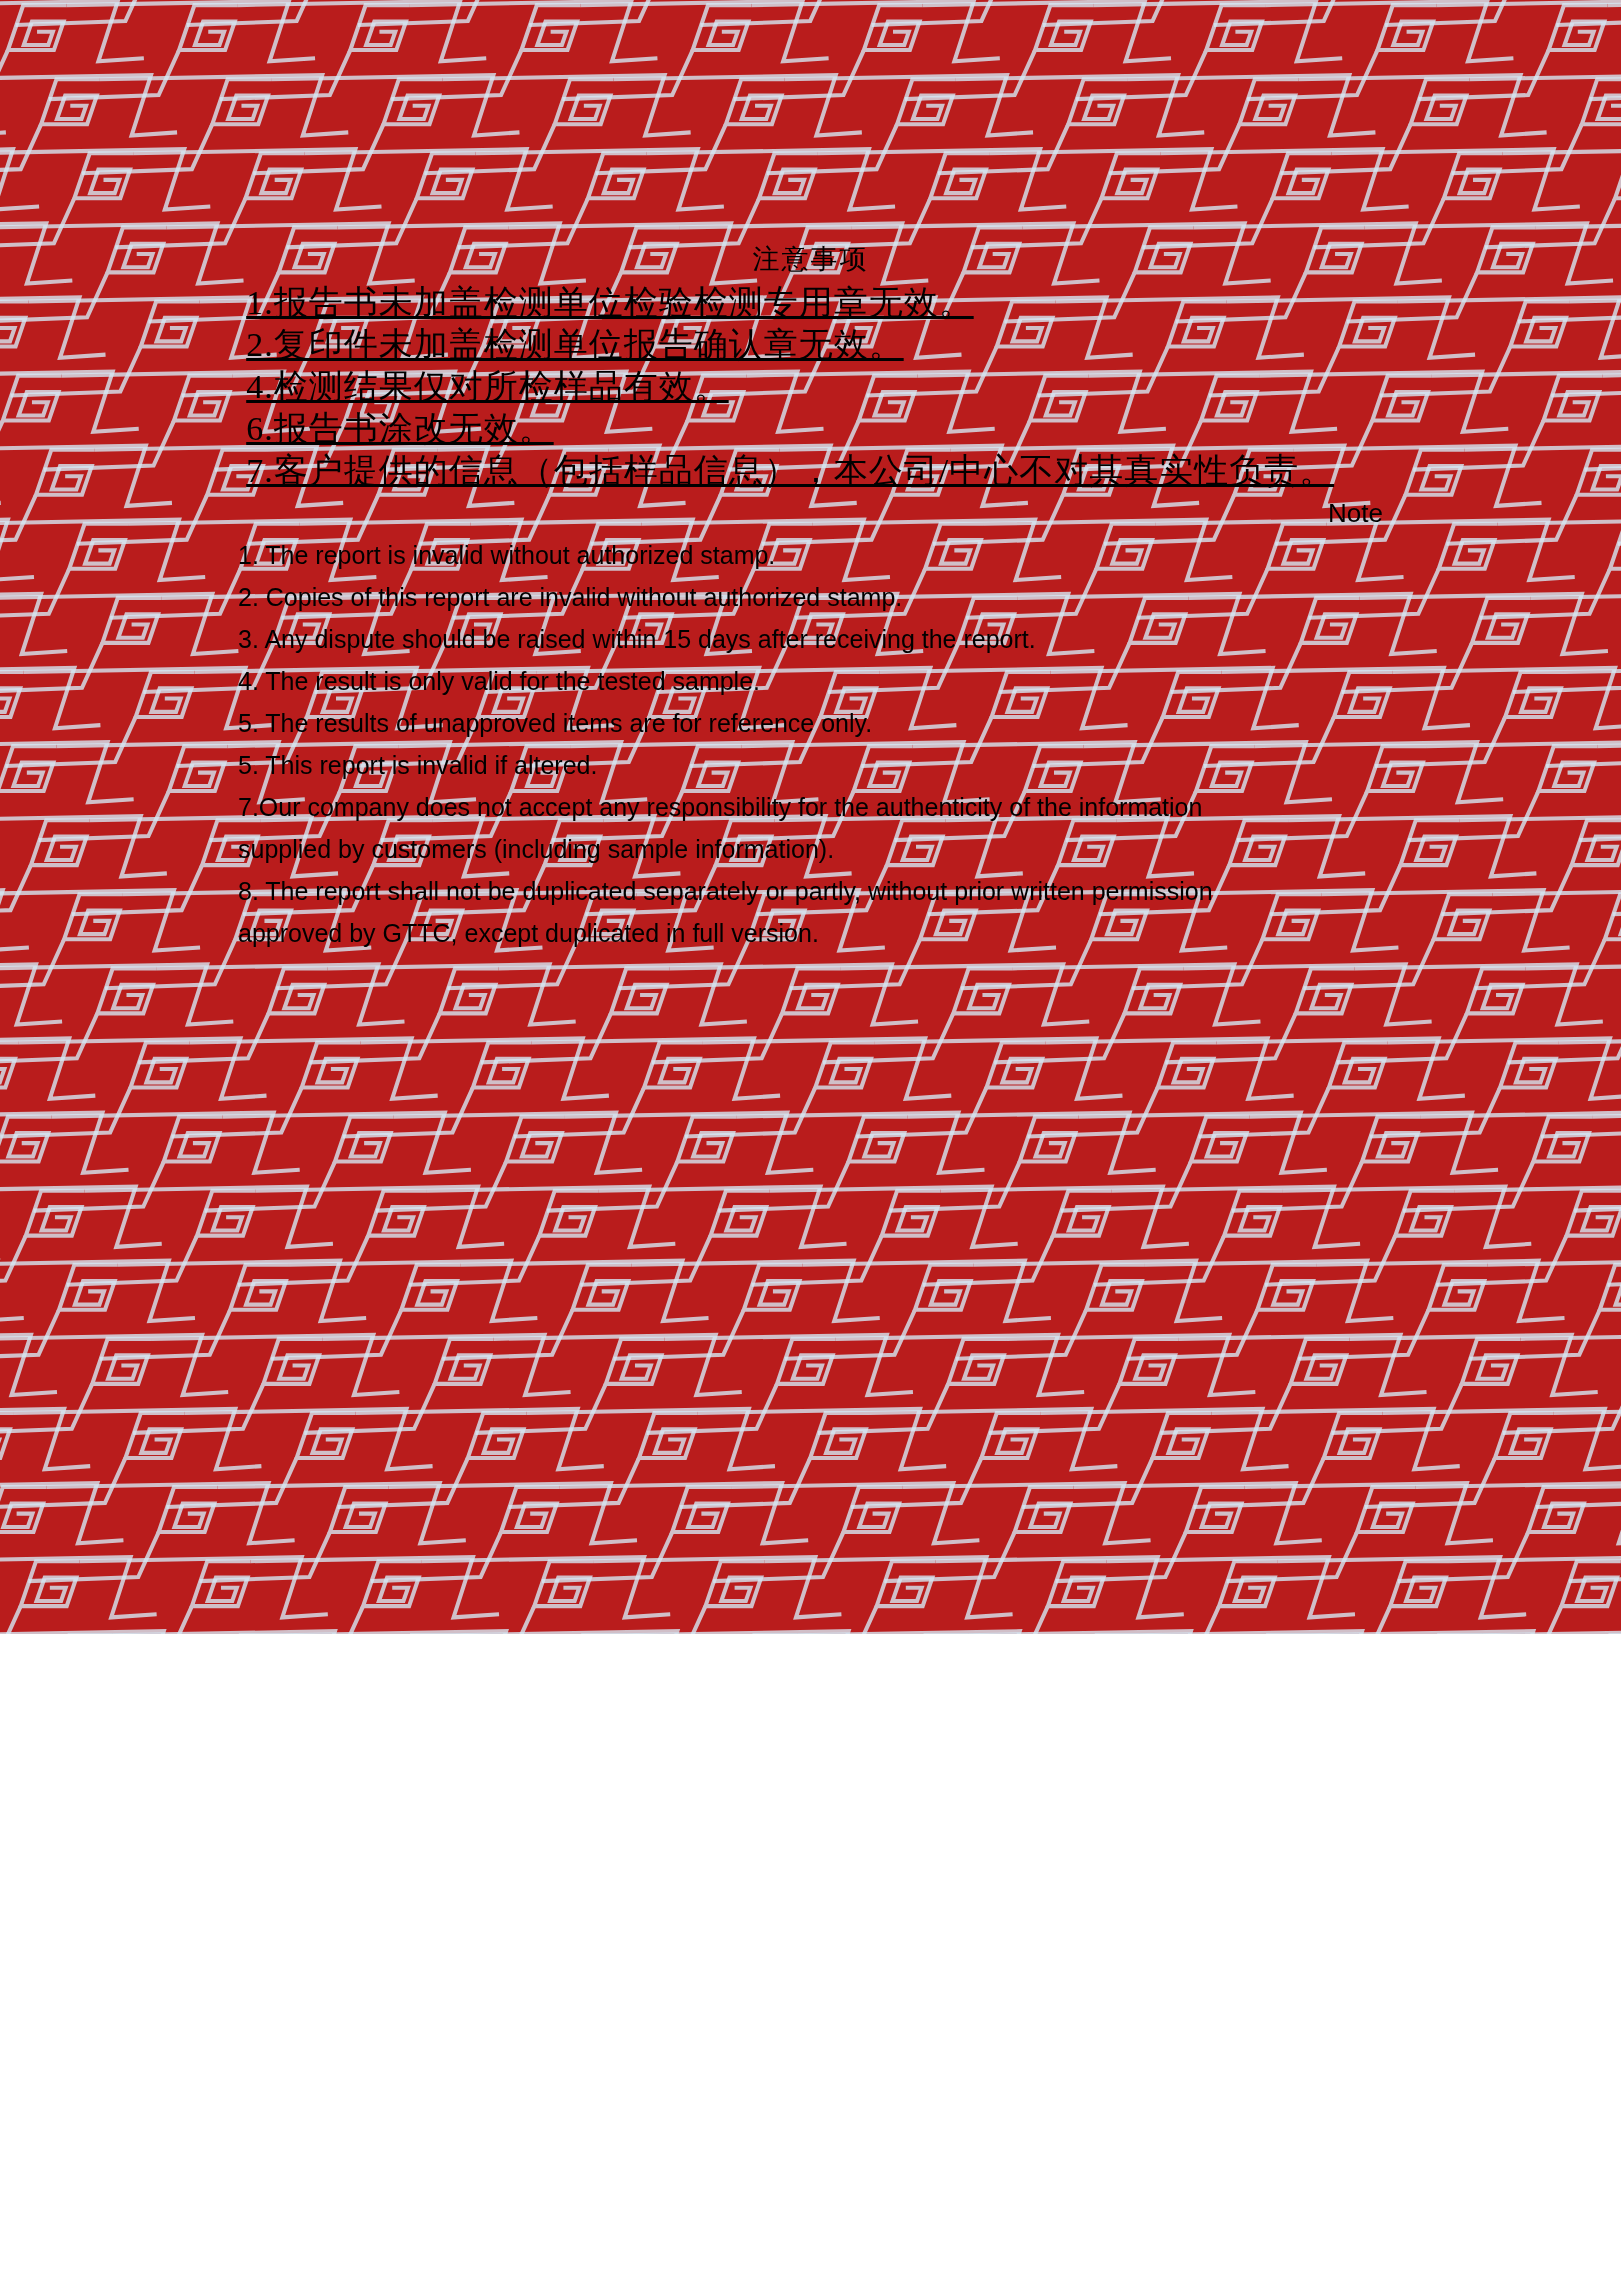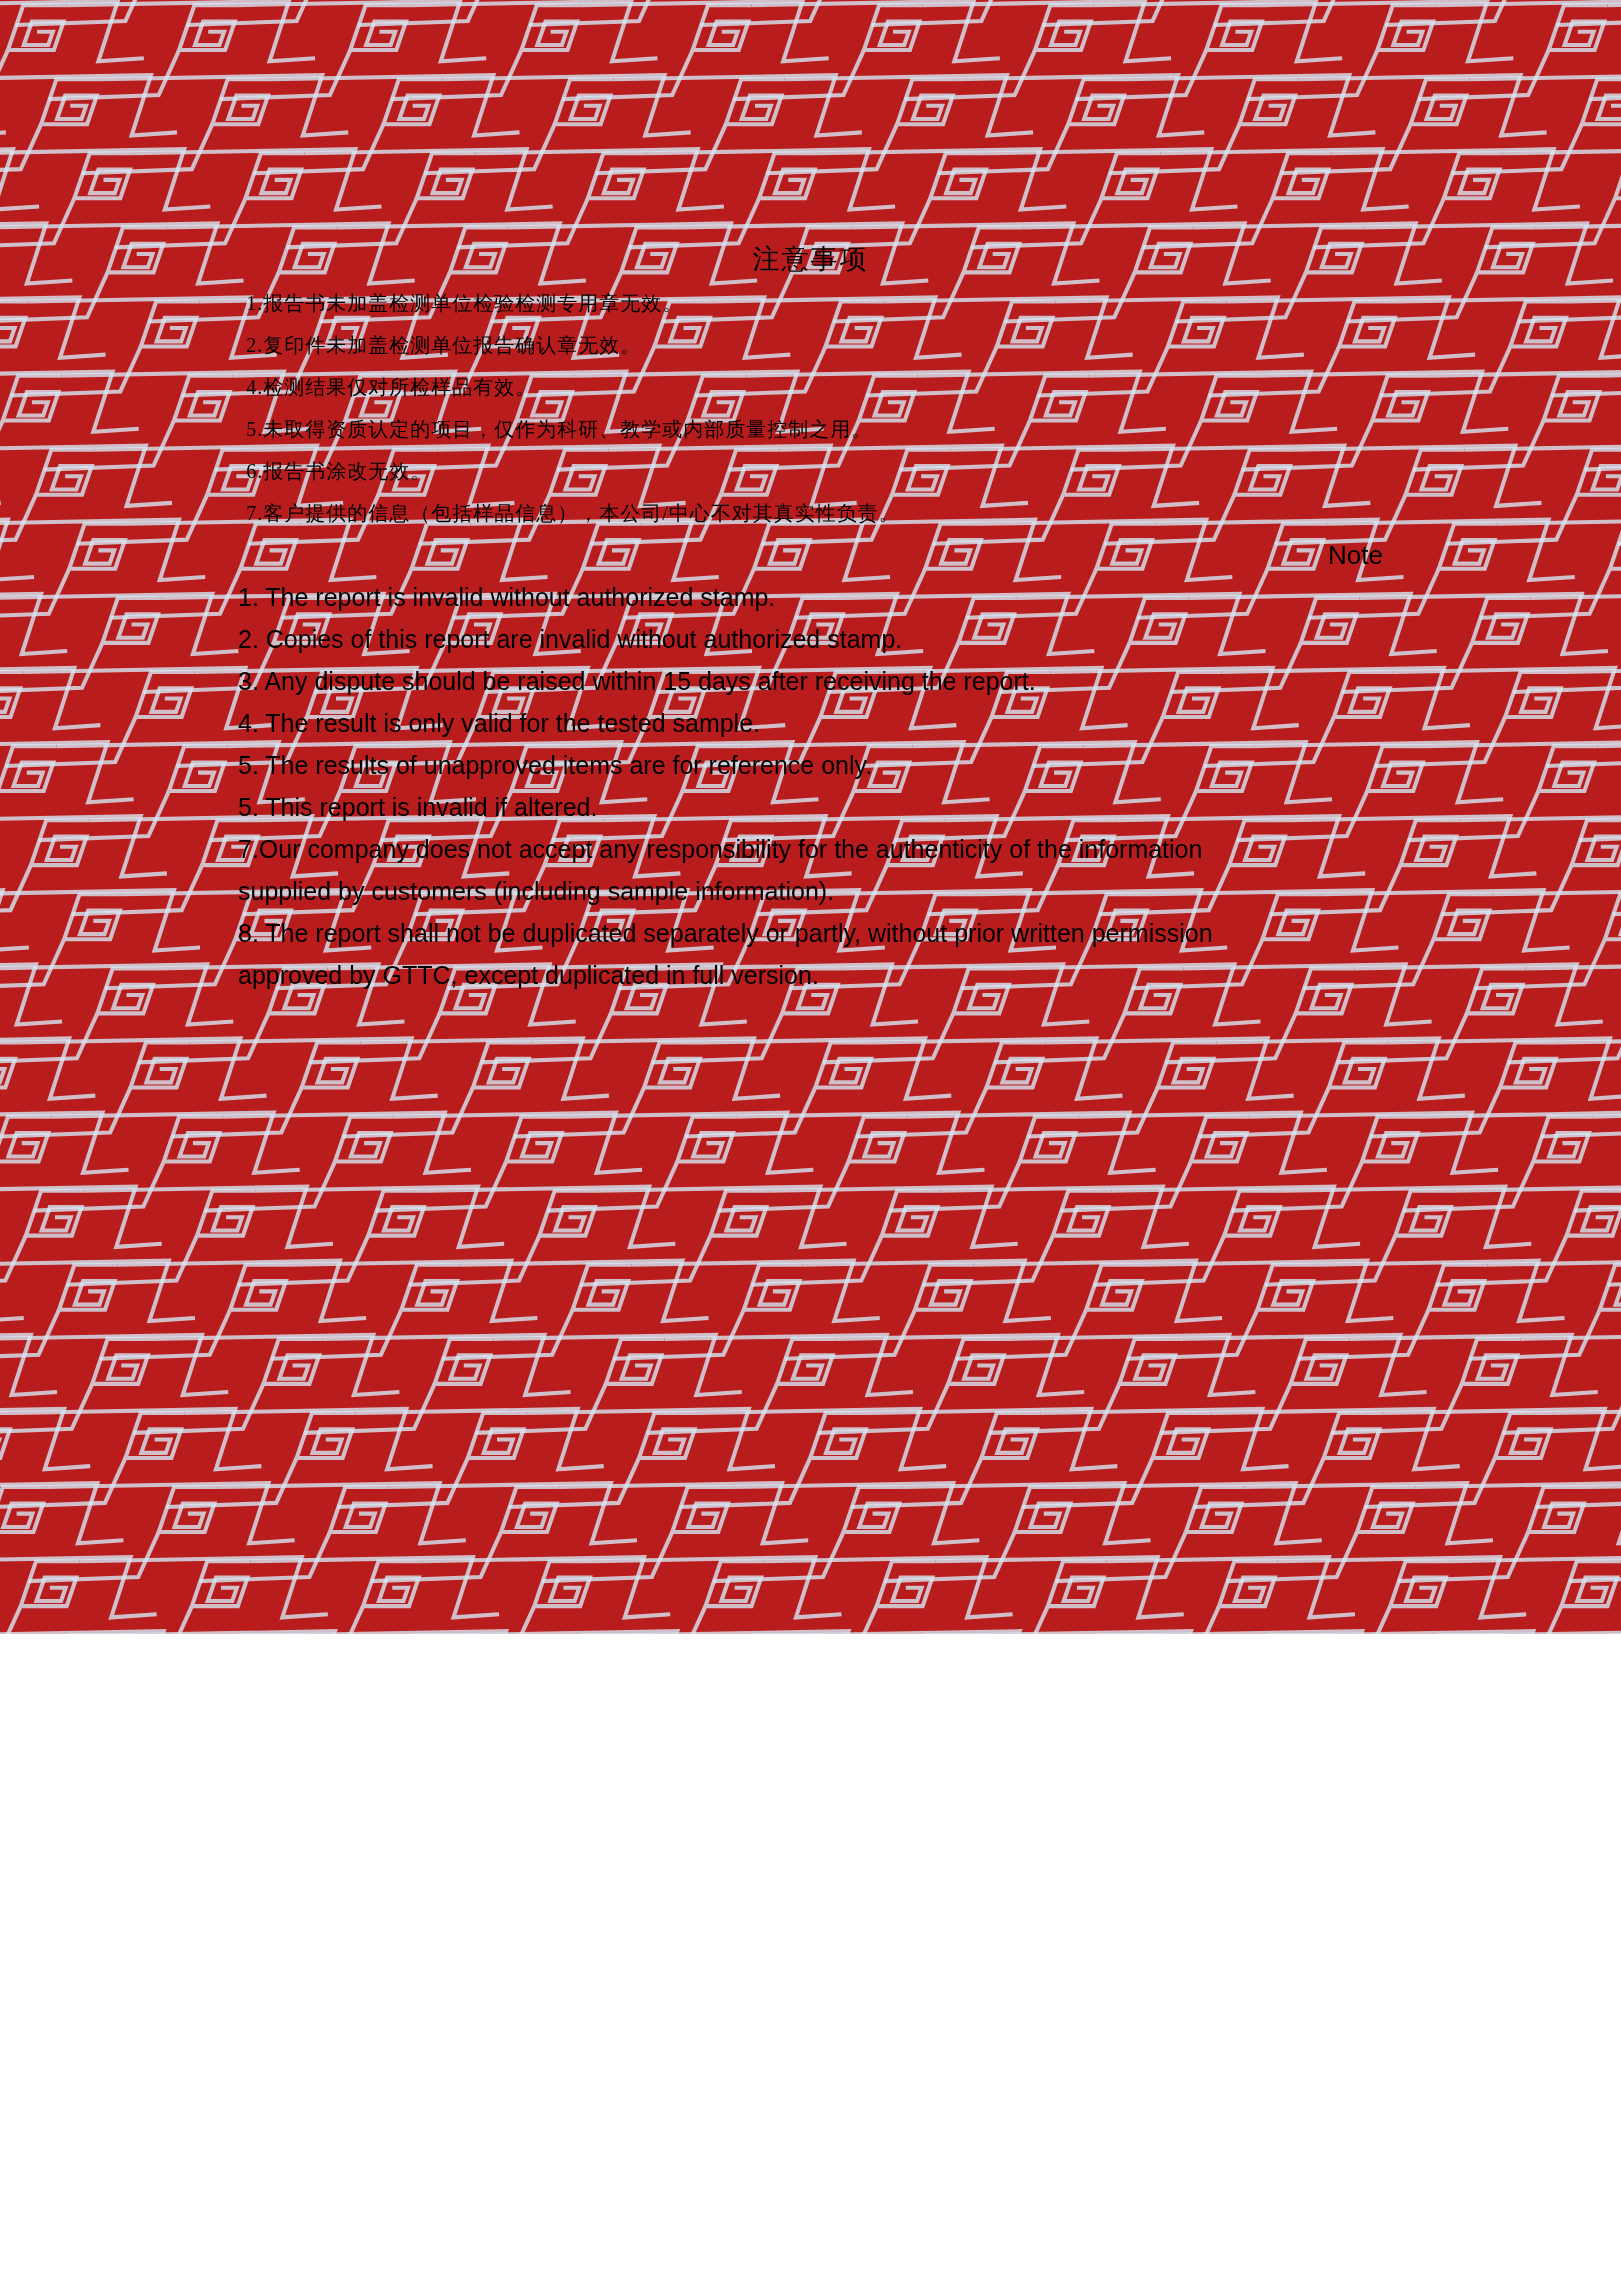--- a/index.html
+++ b/index.html
@@ -34,26 +34,27 @@
     font-size: 27px;
     line-height: 46px;
     height: 46px;
     text-align: center;
     letter-spacing: 2px;
     white-space: nowrap;
   }
 
   .item-zh {
     font-family: "Liberation Serif", "DejaVu Serif", serif;
-    font-size: 20px;
+    font-size: 34px;
     line-height: 42px;
     height: 42px;
     letter-spacing: 1px;
     padding-left: 8.2px;
     white-space: nowrap;
+    text-decoration: underline;
   }
 
   .note-heading {
     font-family: "Liberation Sans", "DejaVu Sans", sans-serif;
     font-size: 26px;
     line-height: 42px;
     height: 42px;
     text-align: right;
     white-space: nowrap;
   }
@@ -562,21 +563,20 @@
       </g>
   </svg>
 
   <div class="content">
 
     <div class="title-zh">注意事项</div>
 
     <div class="item-zh">1.报告书未加盖检测单位检验检测专用章无效。</div>
     <div class="item-zh">2.复印件未加盖检测单位报告确认章无效。</div>
     <div class="item-zh">4.检测结果仅对所检样品有效。</div>
-    <div class="item-zh">5.未取得资质认定的项目，仅作为科研、教学或内部质量控制之用。</div>
     <div class="item-zh">6.报告书涂改无效。</div>
     <div class="item-zh">7.客户提供的信息（包括样品信息），本公司/中心不对其真实性负责。</div>
 
     <div class="note-heading">Note</div>
 
     <div class="item-en">1. The report is invalid without authorized stamp.</div>
     <div class="item-en">2. Copies of this report are invalid without authorized stamp.</div>
     <div class="item-en">3. Any dispute should be raised within 15 days after receiving the report.</div>
     <div class="item-en">4. The result is only valid for the tested sample.</div>
     <div class="item-en">5. The results of unapproved items are for reference only.</div>

